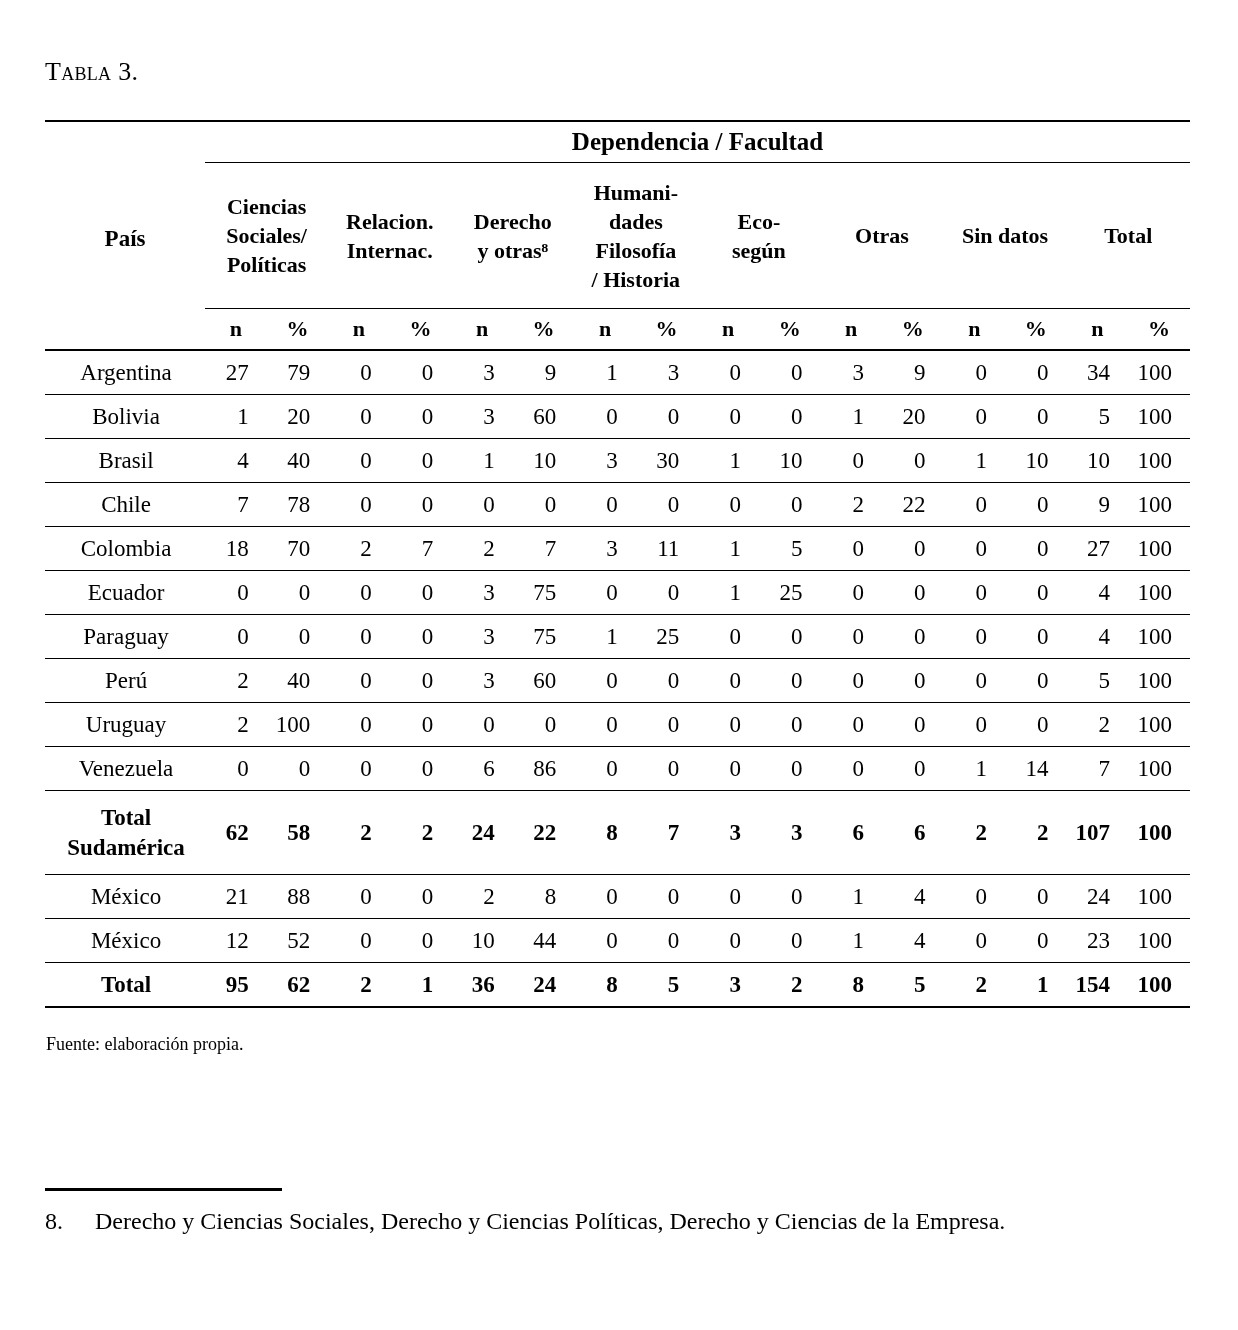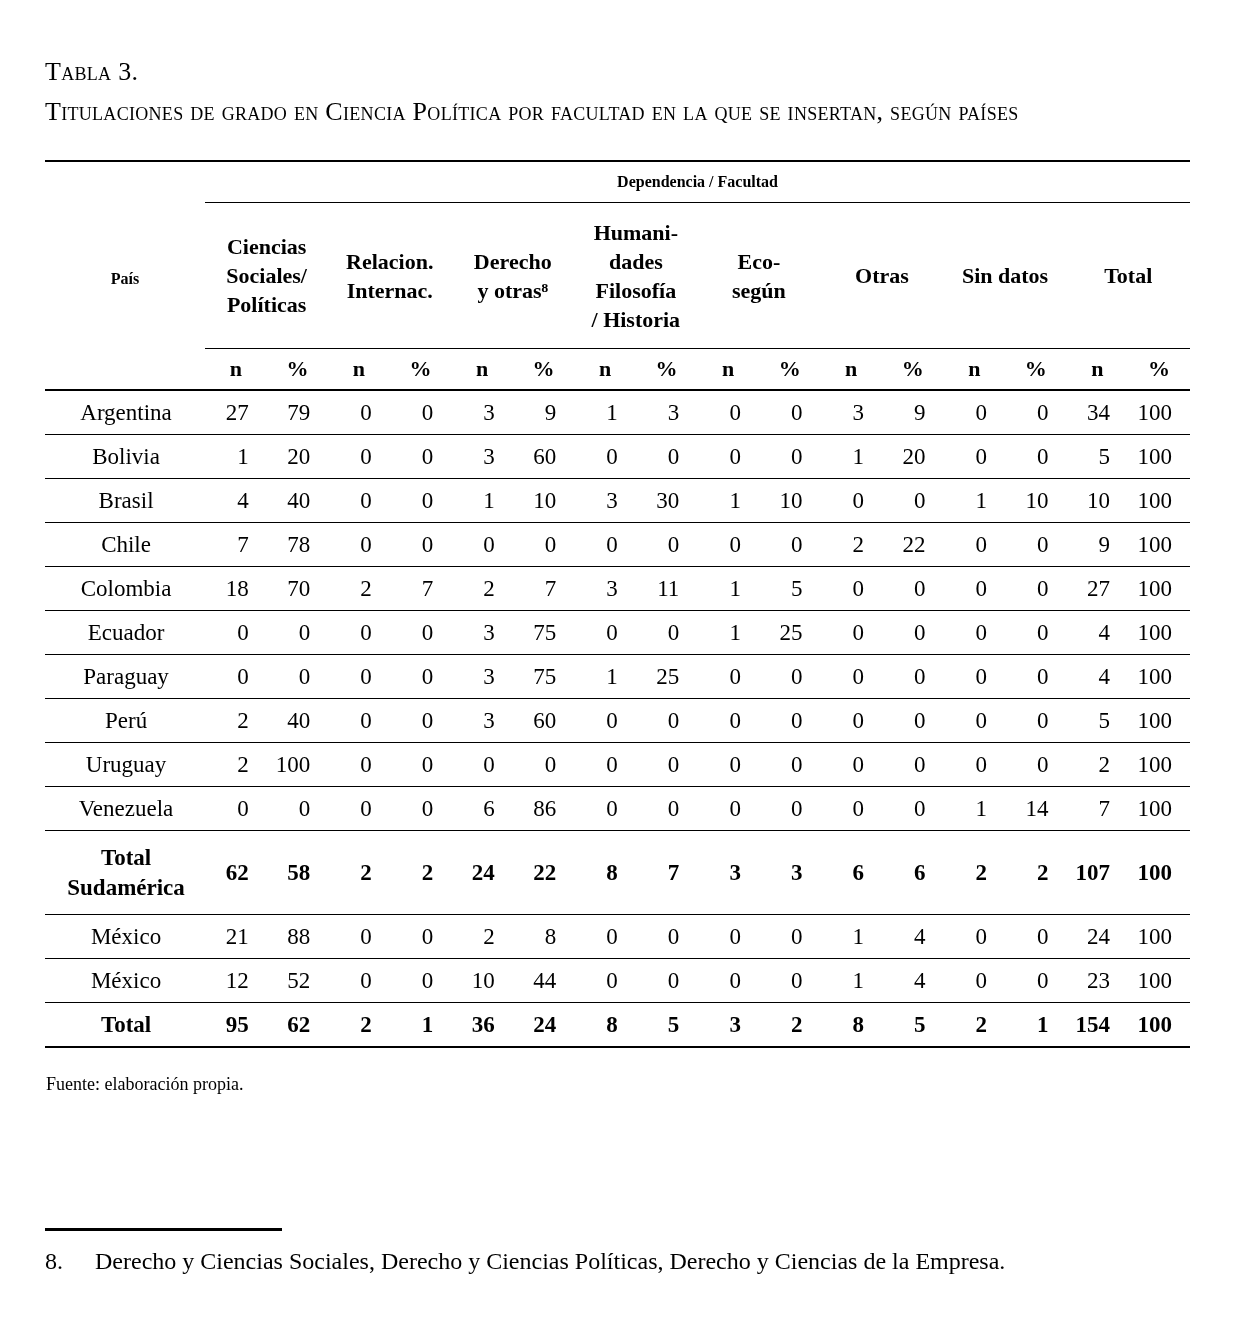--- a/index.html
+++ b/index.html
@@ -46,27 +46,27 @@
   th.corner {
     border-top: 2.5px solid #000;
   }
   th.span-h {
     border-top: 2.5px solid #000;
     border-bottom: 1.5px solid #000;
     height: 40px;
     text-align: center;
     vertical-align: middle;
     font-weight: bold;
-    font-size: 16px;
+    font-size: 25px;
   }
   th.pais-h {
     vertical-align: middle;
     text-align: center;
     font-weight: bold;
-    font-size: 16px;
+    font-size: 23px;
     border-bottom: 2.5px solid #000;
     padding-bottom: 34px;
   }
   th.group-h {
     height: 145px;
     text-align: center;
     vertical-align: middle;
     font-weight: bold;
     font-size: 22px;
     line-height: 29px;
@@ -125,21 +125,20 @@
   .fn-num { flex: none; width: 50px; }
   .fn-text { flex: 1; }
 </style>
 </head>
 <body>
 
 <div class="page">
 
   <header>
     <div class="caption-line">Tabla 3.</div>
-    <div class="caption-line">Titulaciones de grado en Ciencia Política por facultad en la que se insertan, según países</div>
   </header>
 
   <table class="stats">
     <colgroup>
       <col class="c-pais">
       <col span="16" class="c-num">
     </colgroup>
     <thead>
       <tr>
         <th class="corner"></th>

